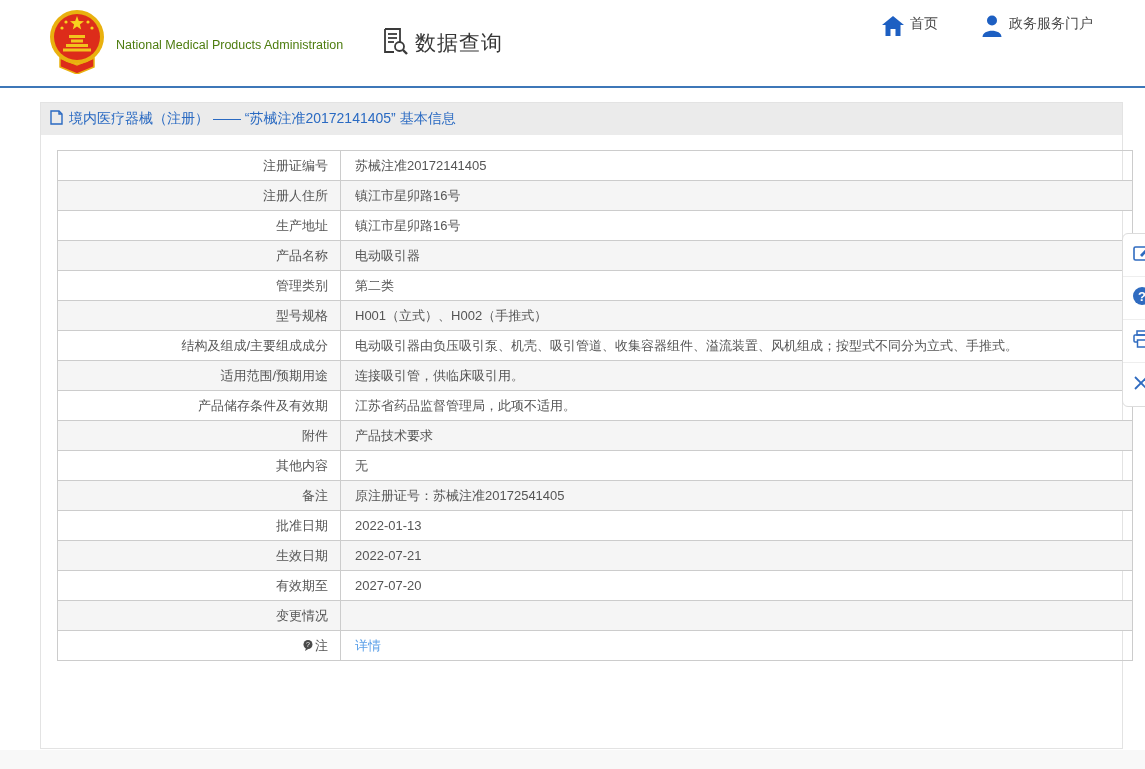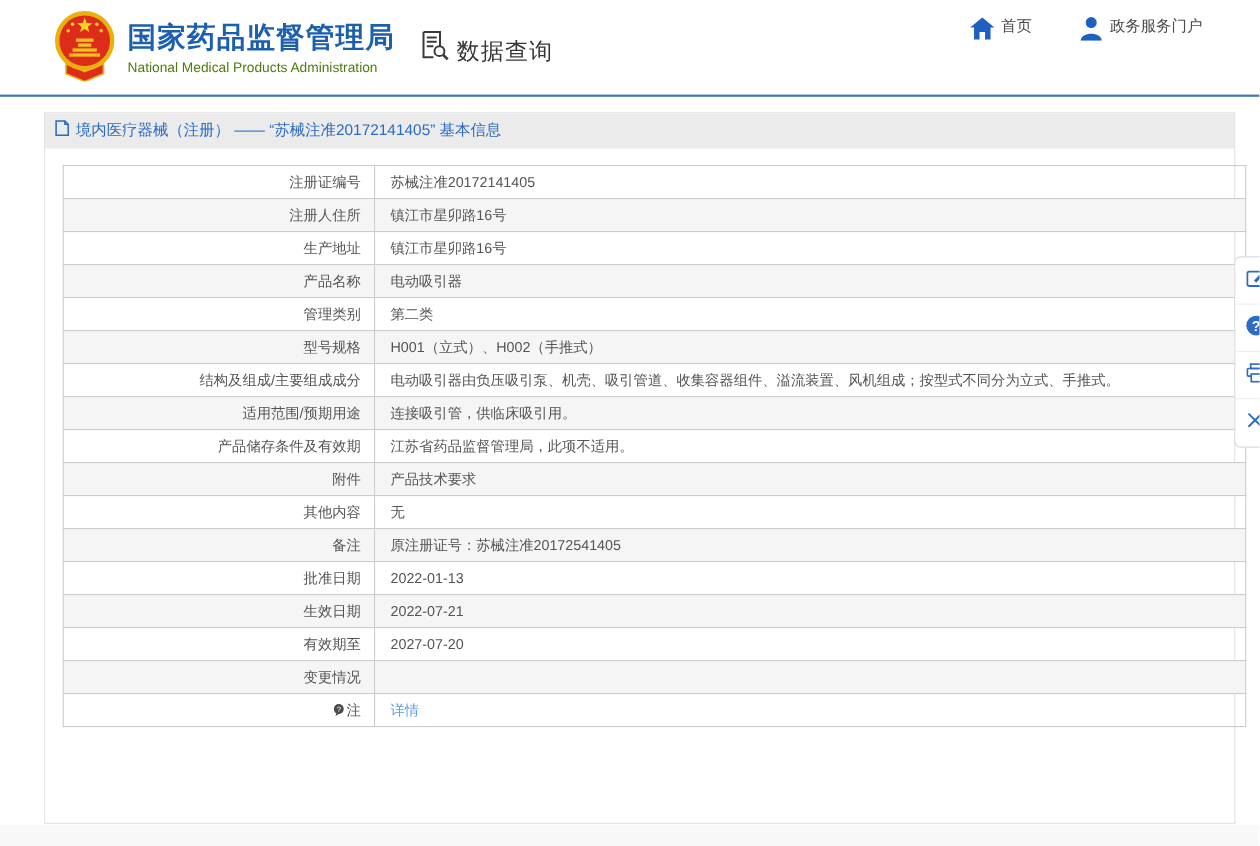--- a/index.html
+++ b/index.html
@@ -7,21 +7,21 @@
     font-family: "Liberation Sans", "DejaVu Sans", sans-serif; }
   .page { position: relative; width: 1145px; height: 769px; }
 
   
   .header { position: absolute; top: 0; left: 0; width: 1145px; height: 88px;
     background: #fff; border-bottom: 2px solid #3d77b8; }
   .brand { position: absolute; left: 48px; top: 8px; display: flex; align-items: center; gap: 10px; }
   .brand-text { display: flex; flex-direction: column; }
   .org-cn { font-size: 26px; font-weight: bold; color: #1b5fae; letter-spacing: 1px; line-height: 1.2; }
   .org-en { font-size: 12.5px; color: #4d7c0f; margin-top: 3px; }
-  .section-title { position: absolute; left: 380px; top: 26px; display: flex; align-items: flex-end; gap: 5px; }
+  .section-title { position: absolute; left: 380px; top: 26px; display: flex; align-items: center; gap: 5px; }
   .section-title .txt { font-size: 21px; color: #363636; letter-spacing: 1px; }
   .top-nav { position: absolute; right: 52px; top: 15px; display: flex; gap: 42px; }
   .nav-item { display: flex; flex-direction: row; gap: 5px; cursor: pointer; }
   .nav-item .lbl { font-size: 14px; color: #4a4a4a; }
 
   
   .content-box { position: absolute; left: 40px; top: 102px; width: 1083px; height: 647px;
     background: #fff; border: 1px solid #e3e3e3; }
   .crumb-bar { height: 32px; background: #ebebeb; display: flex; align-items: center;
     padding-left: 9px; gap: 6px; }
@@ -65,21 +65,20 @@
           <circle cx="40" cy="14" r="1.6" fill="#f7d21e"></circle>
           <circle cx="14" cy="20" r="1.6" fill="#f7d21e"></circle>
           <circle cx="44" cy="20" r="1.6" fill="#f7d21e"></circle>
           <rect x="21" y="27" width="16" height="3" fill="#f2c41d"></rect>
           <rect x="23" y="31.5" width="12" height="3" fill="#f2c41d"></rect>
           <rect x="18" y="36" width="22" height="3" fill="#f2c41d"></rect>
           <rect x="15" y="40.5" width="28" height="3" fill="#f2c41d"></rect>
         </svg>
       </span>
       <div class="brand-text">
-        <div class="org-cn">国家药品监督管理局</div>
         <div class="org-en">National Medical Products Administration</div>
       </div>
     </div>
 
     <div class="section-title">
       <span>
         <svg width="30" height="30" viewBox="0 0 30 30" fill="none" stroke="#3a3a3a" stroke-width="1.8">
           <path d="M5 3 h15 v13 M5 3 v23 h9"></path>
           <line x1="8" y1="8" x2="17" y2="8"></line>
           <line x1="8" y1="12" x2="17" y2="12"></line>

